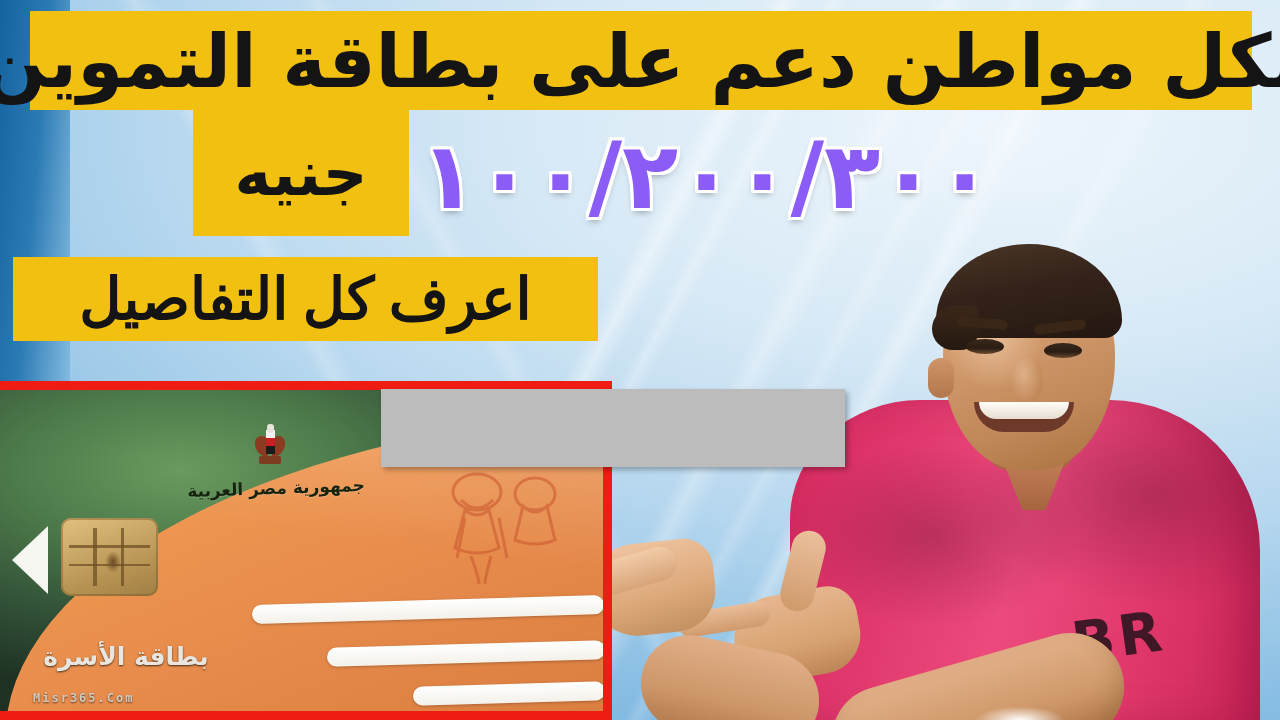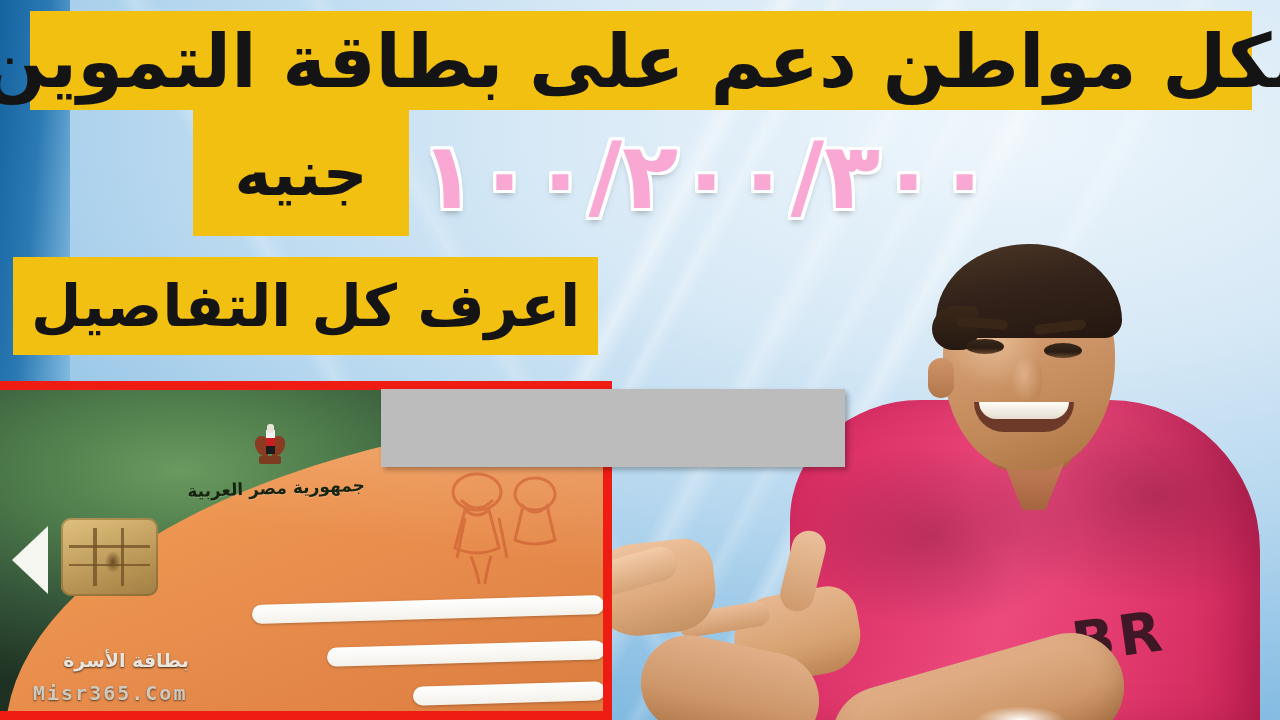--- a/index.html
+++ b/index.html
@@ -109,28 +109,28 @@
 
   
   .banner{
     position:absolute;background:#f2c010;
     display:flex;align-items:center;justify-content:center;
     color:#141414;font-weight:bold;white-space:nowrap;
     font-family:"DejaVu Sans","Liberation Sans",sans-serif;
     letter-spacing:-1px;
   }
   .banner-1{left:30px;top:11px;width:1222px;height:99px;font-size:74px;}
-  .banner-3{left:13px;top:257px;width:585px;height:98px;font-size:58px;}
+  .banner-3{left:13px;top:257px;width:585px;height:84px;font-size:58px;font-family:Liberation Serif, serif;}
   .banner-pound{left:193px;top:110px;width:216px;height:126px;font-size:62px;}
 
   .amount{
     position:absolute;left:420px;top:122px;width:520px;height:108px;
     display:flex;align-items:center;justify-content:flex-start;
     direction:ltr;
-    color:#f9a8d4;font-weight:bold;font-size:92px;
+    color:#8b5cf6;font-weight:bold;font-size:92px;
     font-family:"DejaVu Sans","Liberation Sans",sans-serif;
     text-shadow:
       -3px -3px 0 #fff, 3px -3px 0 #fff, -3px 3px 0 #fff, 3px 3px 0 #fff,
       0 -3px 0 #fff, 0 3px 0 #fff, -3px 0 0 #fff, 3px 0 0 #fff,
       0 4px 7px rgba(0,0,0,.35);
     white-space:nowrap;
   }
 
   
   .card-frame{position:absolute;left:0;top:381px;width:612px;height:339px;
@@ -168,25 +168,25 @@
   .emb-wing.r{right:0;border-radius:0 8px 10px 0;transform:skewY(-12deg);}
   .emb-shield{position:absolute;left:11px;top:6px;width:9px;height:24px;
     background:linear-gradient(180deg,#f2f2f2 0 33%,#c81f23 33% 66%,#1b1b1b 66% 100%);}
   .emb-head{position:absolute;left:12px;top:0;width:7px;height:9px;background:#e9e4da;border-radius:3px;}
   .emb-base{position:absolute;left:4px;top:32px;width:22px;height:8px;background:#7d3b20;border-radius:2px;}
   .card-country{position:absolute;left:186px;top:88px;width:180px;text-align:center;
     color:#16240f;font-size:17px;font-weight:bold;
     font-family:"DejaVu Sans","Liberation Sans",sans-serif;
     text-shadow:0 1px 1px rgba(255,255,255,.18);transform:rotate(-2deg);}
   .card-title{position:absolute;left:26px;bottom:40px;width:200px;text-align:center;
-    color:#e9e6df;font-size:19px;font-weight:bold;
+    color:#e9e6df;font-size:25px;font-weight:bold;
     font-family:"DejaVu Sans","Liberation Sans",sans-serif;
     text-shadow:0 1px 2px rgba(0,0,0,.7);}
   .card-watermark{position:absolute;left:4px;bottom:6px;
-    color:#cfcac0;font-size:20px;letter-spacing:2px;font-weight:bold;
+    color:#cfcac0;font-size:12px;letter-spacing:2px;font-weight:bold;
     font-family:"DejaVu Sans Mono","Liberation Mono",monospace;
     text-shadow:0 1px 2px rgba(0,0,0,.6);padding-left:29px;}
   .kids{position:absolute;left:425px;top:80px;width:150px;height:120px;opacity:.62;}
   .white-bar{position:absolute;height:19px;border-radius:12px;
     background:linear-gradient(180deg,#ffffff,#f3f1ea);
     box-shadow:0 1px 3px rgba(0,0,0,.25);}
   .wb1{left:252px;bottom:92px;width:352px;transform:rotate(-1.6deg);}
   .wb2{left:327px;bottom:48px;width:278px;transform:rotate(-1.6deg);}
   .wb3{left:413px;bottom:8px;width:192px;transform:rotate(-1.6deg);}
 

